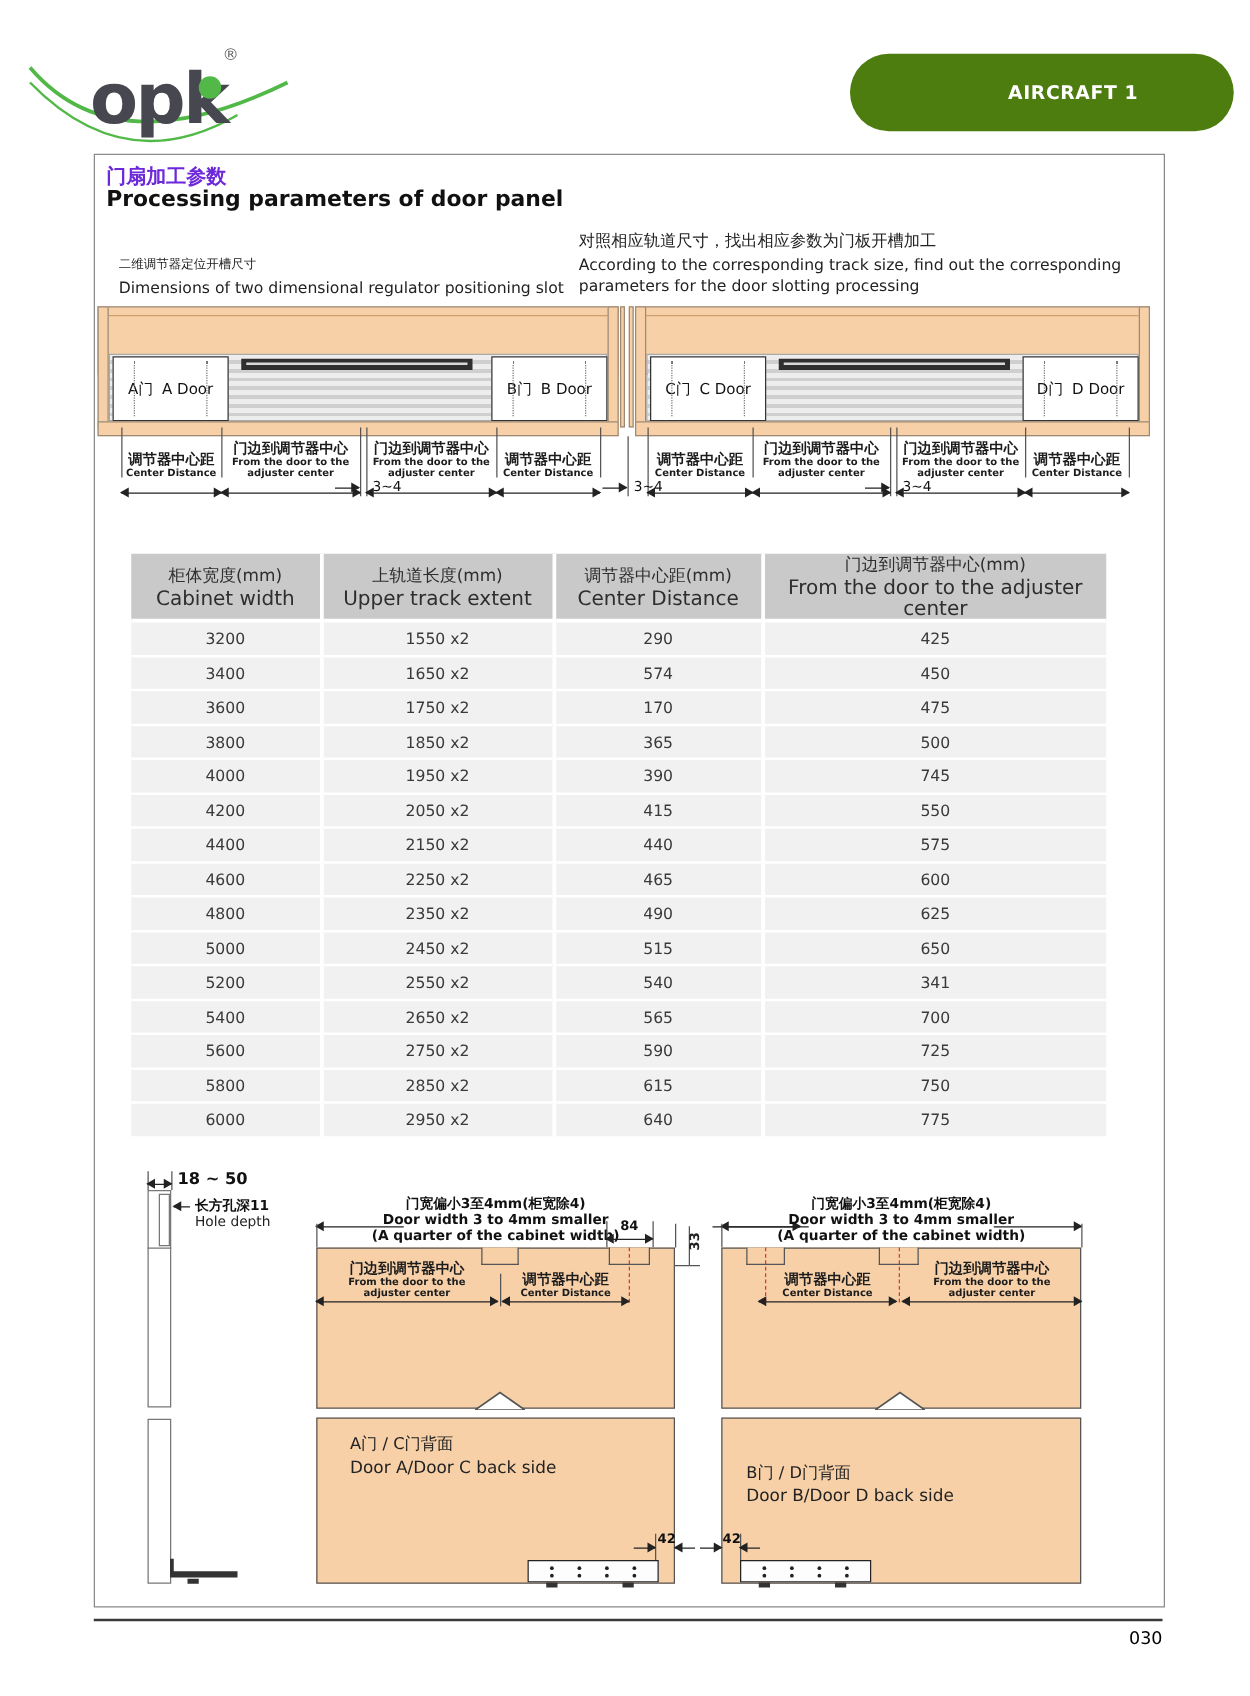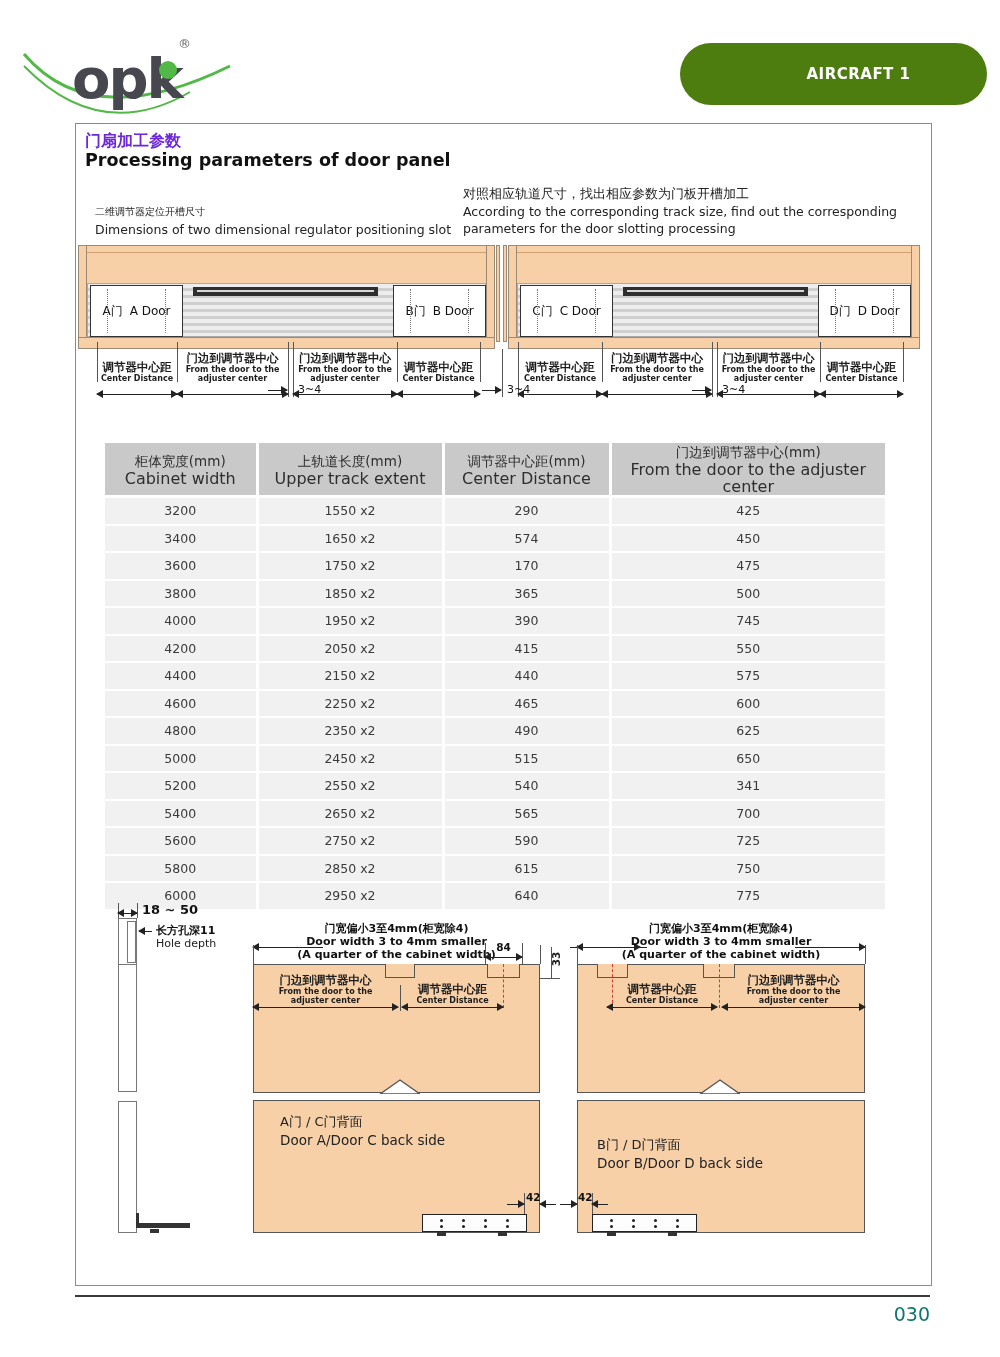--- a/index.html
+++ b/index.html
@@ -53,34 +53,34 @@
   .ptable{position:absolute;left:105px;top:443px;width:780px;border-collapse:collapse;}
   .ptable th{background:#c9c9c9;height:45px;font-weight:normal;color:#2e2e2e;padding:0;
              border-right:3px solid #fff;border-bottom:3px solid #fff;}
   .ptable th:last-child,.ptable td:last-child{border-right:none;}
   .ptable th .zh{font-size:13.5px;line-height:18px;}
   .ptable th .en{font-size:16px;line-height:17px;}
   .ptable td{background:#f1f1f1;height:25.5px;text-align:center;font-size:12.5px;color:#3a3a3a;padding:0;
              border-right:3px solid #fff;border-bottom:2.5px solid #fff;}
 
   
-  .bdiag{position:absolute;left:100px;top:901px;width:800px;height:345px;}
+  .bdiag{position:absolute;left:100px;top:935px;width:800px;height:345px;}
   .panel{position:absolute;background:var(--wood);border:1px solid #555;box-sizing:border-box;}
   .notch{position:absolute;height:14px;background:var(--wood);border:1px solid #555;border-top:none;box-sizing:border-box;}
   .cap{font-size:11px;font-weight:bold;line-height:13px;white-space:nowrap;text-align:center;color:#111;}
   .backlbl{position:absolute;font-size:13px;color:#222;line-height:18px;white-space:nowrap;}
   .bracket{position:absolute;width:105px;height:18px;background:#fdfdfd;border:1.5px solid #222;box-sizing:border-box;
            display:flex;align-items:center;justify-content:space-around;padding:0 8px;}
   .bracket i{width:3px;height:3px;border-radius:50%;background:#222;box-shadow:0 6px 0 #222;margin-top:-6px;}
   .foot{position:absolute;width:9px;height:4px;background:#333;}
   .rot{transform:rotate(-90deg);transform-origin:center;font-size:10.5px;font-weight:bold;}
   .dim-s{font-size:10.5px;font-weight:bold;color:#111;position:absolute;}
 
   .footer-line{position:absolute;left:75px;top:1295px;width:855px;height:2px;background:#3a3a3a;}
-  .pageno{position:absolute;left:860px;top:1303px;width:70px;text-align:right;font-size:19px;color:#0f766e;}
+  .pageno{position:absolute;left:860px;top:1303px;width:70px;text-align:right;font-size:14px;color:#000000;}
 </style>
 </head>
 <body>
 
 <div class="page" style="--wood:#F7D0A8">
 
   <svg class="abs" style="left:22px;top:26px" width="230" height="100" viewBox="0 0 230 100">
     <path d="M2,28 Q70,108 208,40" fill="none" stroke="#52B848" stroke-width="3"></path>
     <path d="M2,40 Q78,118 168,66" fill="none" stroke="#52B848" stroke-width="2"></path>
     <text x="50" y="72" font-size="56" font-weight="bold" fill="#47474F" letter-spacing="-2" font-family="DejaVu Sans, sans-serif">opk</text>

